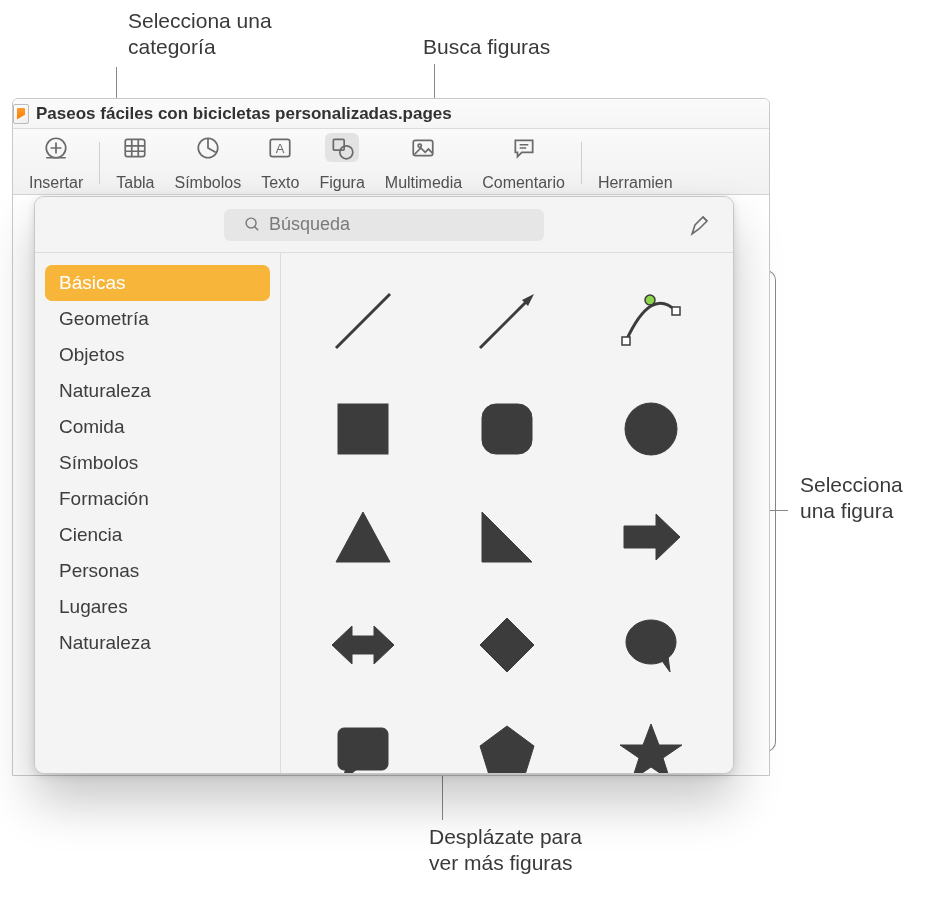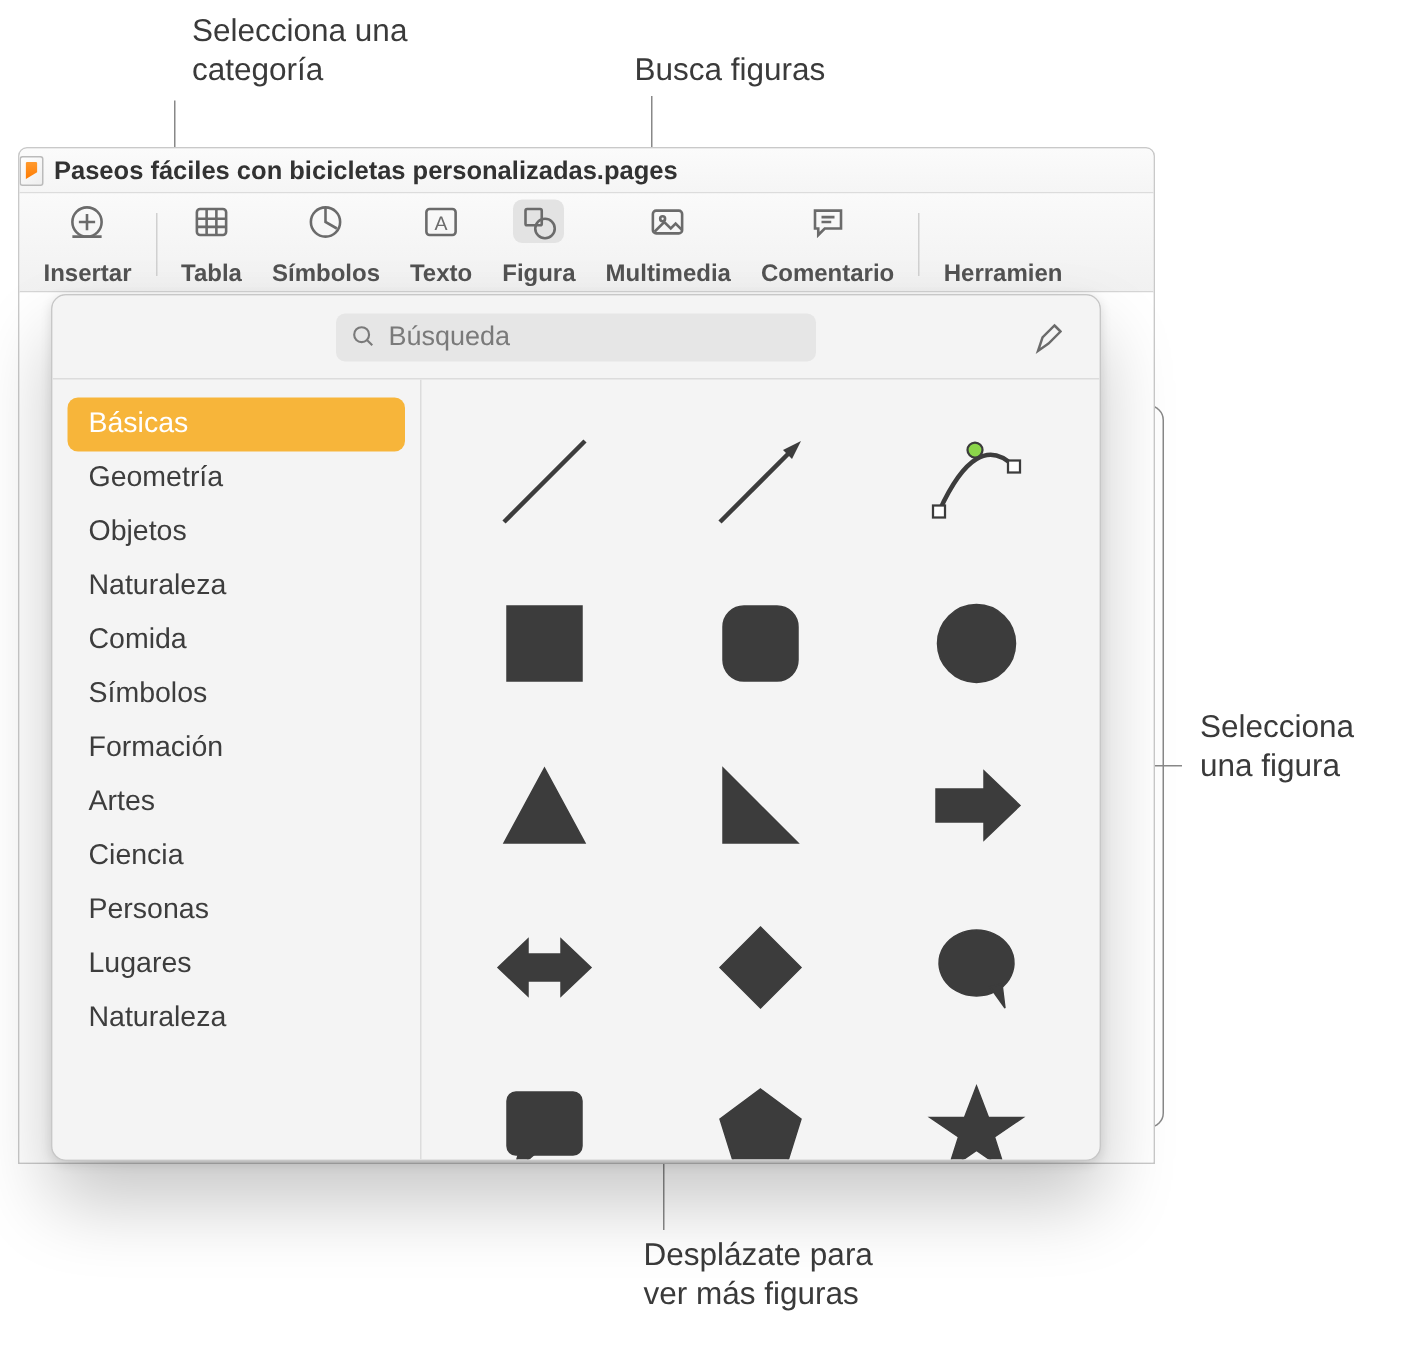--- a/index.html
+++ b/index.html
@@ -82,21 +82,21 @@
   }
   .tool .ticon {
     width: 34px; height: 32px;
     display:flex; align-items:center; justify-content:center;
     color:#6b6b6b;
     border-radius:6px;
   }
   .tool.active .ticon {
     background:#e3e3e3;
   }
-  .tool small { font-size:16px; color:#525252; margin-top:12px;font-weight:bold;}
+  .tool small { font-size:16px; color:#525252; margin-top:12px;}
   .toolbar .divider {
     width:1px; height:42px; background:#d0d0d0; margin:0 6px;
   }
 
   
   .popover {
     position: absolute;
     left: 34px;
     top: 196px;
     width: 700px;
@@ -118,21 +118,21 @@
     border-bottom:1px solid #dcdcdc;
     background:#f4f4f4;
   }
   .search {
     display:flex;
     align-items:center;
     width:320px;
     height:32px;
     background:#e6e6e6;
     border-radius:6px;
-    padding:0 10px;
+    padding:0 20px;
     color:#7a7a7a;
     font-size:18px;
     gap:8px;
   }
   .search svg{flex:0 0 auto;}
   .pen-btn{
     position:absolute;
     right:18px; top:14px;
     width:28px;height:28px;
     color:#6b6b6b;
@@ -352,23 +352,20 @@
       <div class="cat">
           <span>Comida</span>
         </div>
       <div class="cat">
           <span>Símbolos</span>
         </div>
       <div class="cat">
           <span>Formación</span>
         </div>
       <div class="cat">
-          <span>Artes</span>
-        </div>
-      <div class="cat">
           <span>Ciencia</span>
         </div>
       <div class="cat">
           <span>Personas</span>
         </div>
       <div class="cat">
           <span>Lugares</span>
         </div>
       <div class="cat">
           <span>Naturaleza</span>

